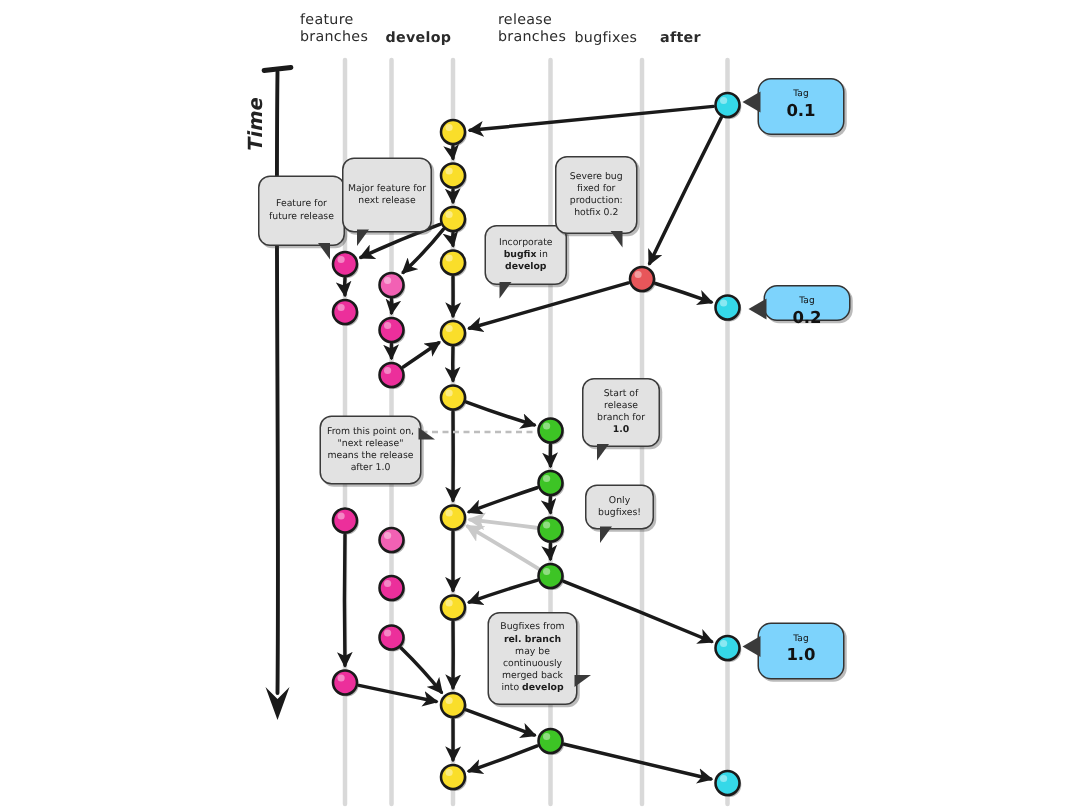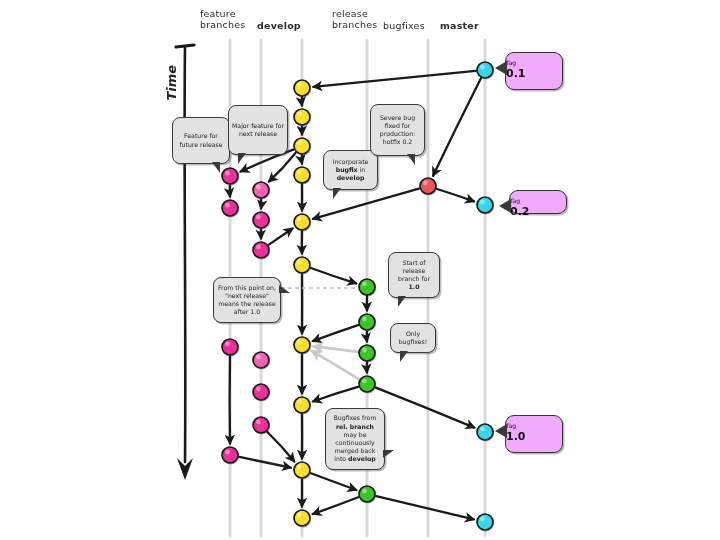--- a/index.html
+++ b/index.html
@@ -16,22 +16,22 @@
   .timelbl{position:absolute;left:150px;top:72px;width:42px;
            font-style:italic;font-weight:bold;font-size:13px;color:#222;
            transform:rotate(-90deg);transform-origin:50% 50%;}
 
   .callout{position:absolute;background:#e2e2e2;border:1.4px solid #3a3a3a;
            border-radius:8px;color:#1d1d1d;text-align:center;
            font-size:6.2px;line-height:8.2px;padding:4px 3px;
            box-shadow:1.5px 1.5px 0 rgba(60,60,60,.35);
            box-sizing:border-box;}
   .callout b{font-weight:bold;}
-  .tag{position:absolute;background:#f0abfc;border:1.6px solid #333;
-       border-radius:9px;text-align:left;color:#111;
+  .tag{position:absolute;background:#7dd3fc;border:1.6px solid #333;
+       border-radius:9px;text-align:center;color:#111;
        box-shadow:1.5px 1.5px 0 rgba(60,60,60,.35);
        font-size:6px;line-height:8px;padding-top:6px;box-sizing:border-box;}
   .tag .v{font-size:11px;font-weight:bold;line-height:13px;}
 </style>
 </head>
 <body>
 
 <div id="stage">
   <svg id="canvas" viewBox="0 0 720 540" xmlns="http://www.w3.org/2000/svg">
       <line x1="230" y1="40" x2="230" y2="536" stroke="#d9d9d9" stroke-width="3" stroke-linecap="round"></line>
@@ -178,21 +178,21 @@
       <circle cx="425.4" cy="183" r="2.4" fill="rgba(255,255,255,.42)"></circle>
     </svg>
 
   <div class="timelbl">Time</div>
 
   <div id="headers">
       <div class="hdr" style="left: 200px; top: 8px; width: 90px;">feature<br>branches</div>
       <div class="hdr bold" style="left: 257px; top: 20px; width: 90px;">develop</div>
       <div class="hdr" style="left: 332px; top: 8px; width: 90px;">release<br>branches</div>
       <div class="hdr" style="left: 383px; top: 20px; width: 90px;">bugfixes</div>
-      <div class="hdr bold" style="left: 440px; top: 20px; width: 90px;">master</div>
+      <div class="hdr bold" style="left: 440px; top: 20px; width: 90px;">after</div>
     </div>
   <div id="callouts">
       <div class="callout" style="left: 172px; top: 117px; width: 58px; height: 47px; display: flex; align-items: center; justify-content: center;">
         <span>Feature for future release</span>
       </div>
       <div style="position: absolute; width: 0px; height: 0px; left: 212px; top: 162px; border-left: 8px solid transparent; border-top: 11px solid rgb(58, 58, 58);"></div>
       <div class="callout" style="left: 228px; top: 105px; width: 60px; height: 50px; display: flex; align-items: center; justify-content: center;">
         <span>Major feature for next release</span>
       </div>
       <div style="position: absolute; width: 0px; height: 0px; left: 238px; top: 153px; border-right: 8px solid transparent; border-top: 11px solid rgb(58, 58, 58);"></div>

